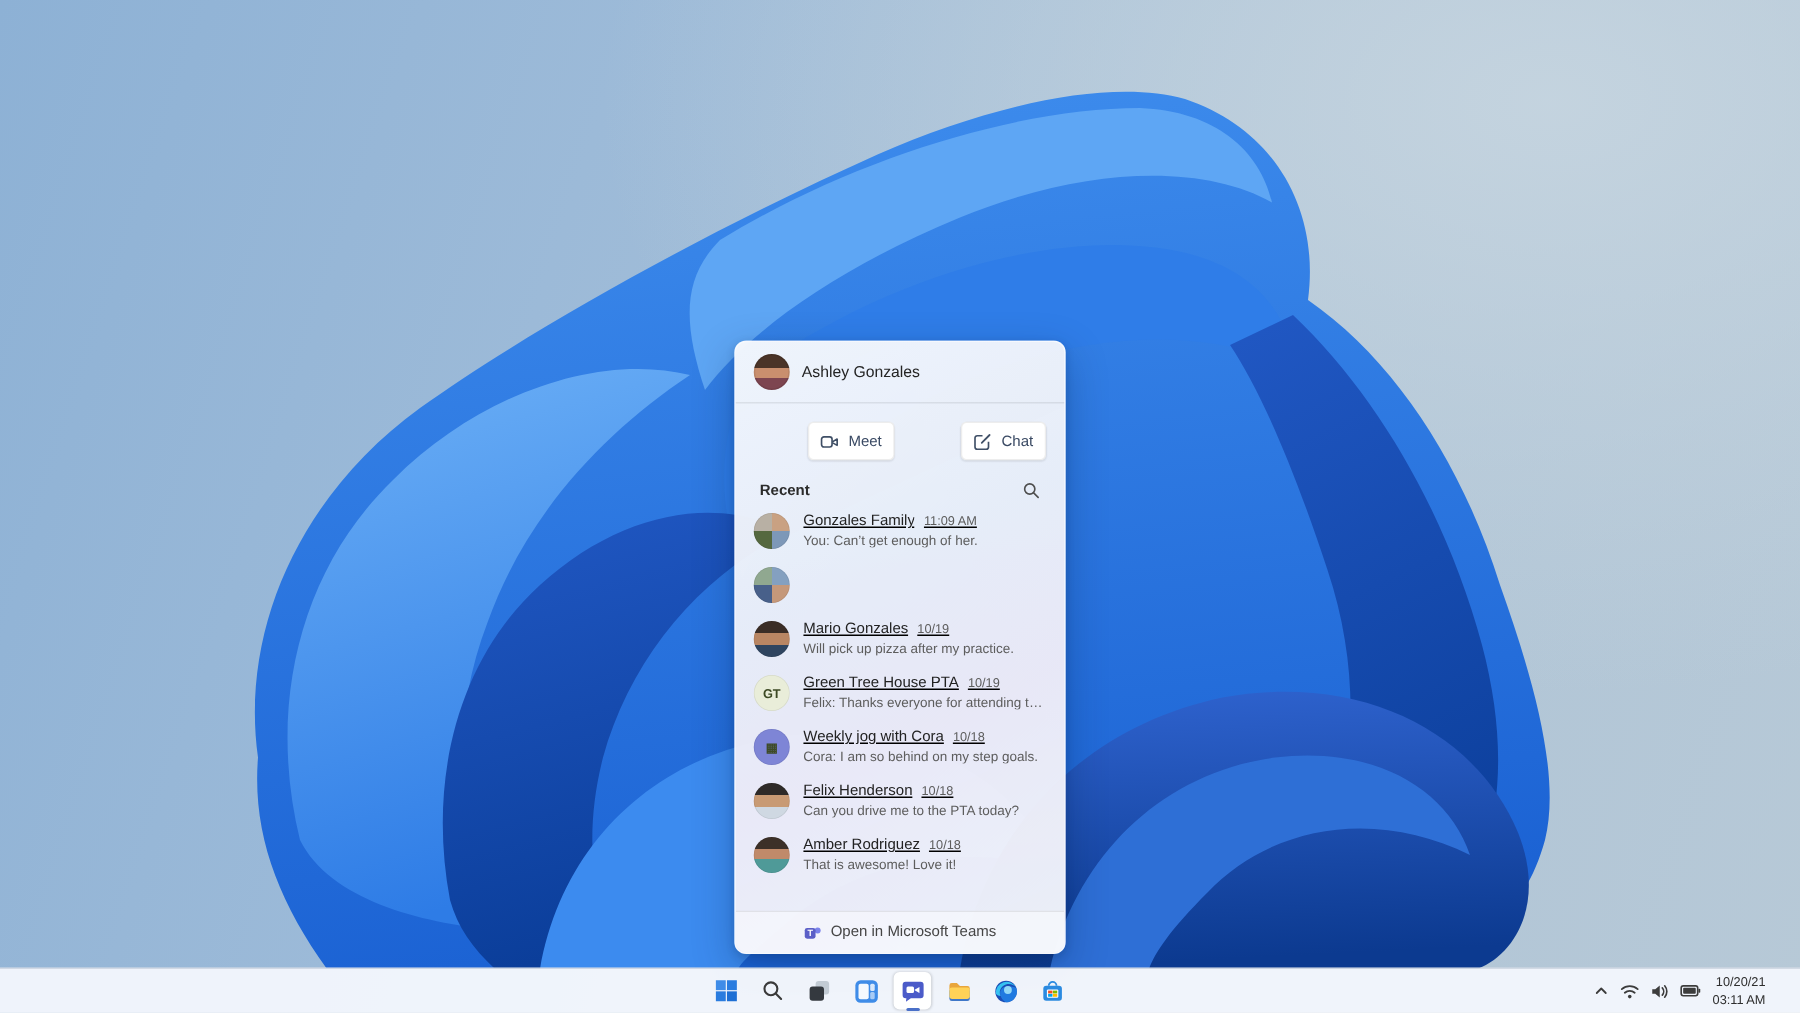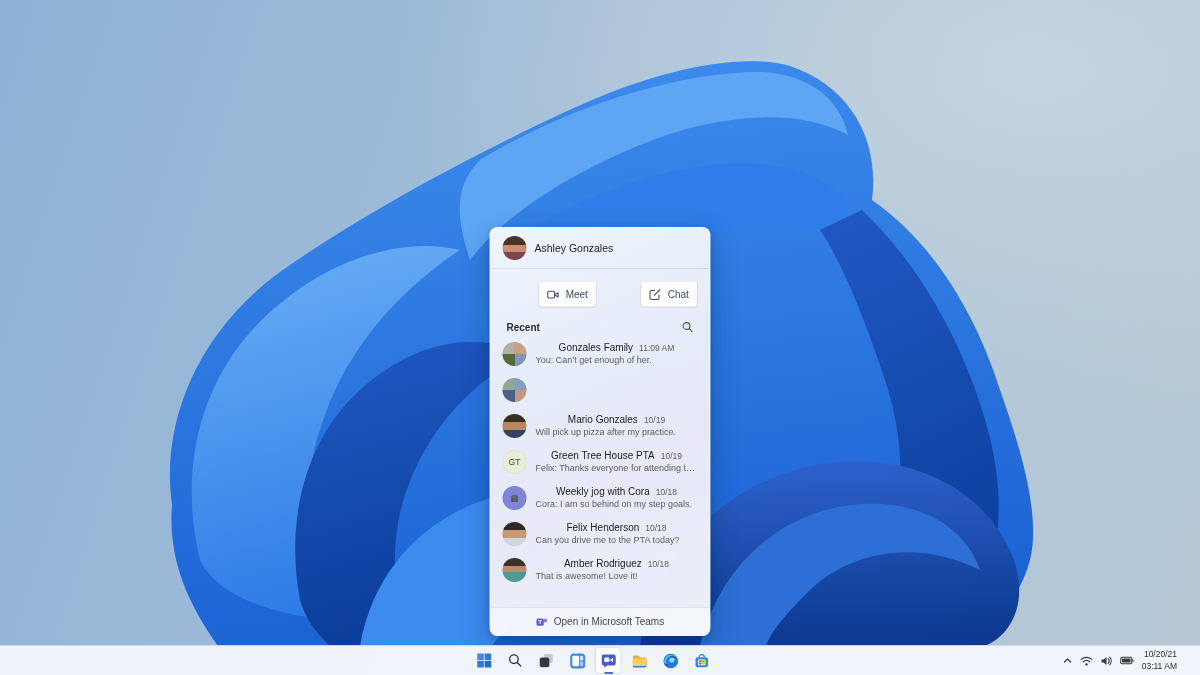--- a/index.html
+++ b/index.html
@@ -45,31 +45,31 @@
   }
 
   .recent-row{display:flex;align-items:center;justify-content:space-between;
     padding:4px 16px 2px;flex:none;}
   .recent-label{font-size:10px;font-weight:bold;color:#2b2b2b;}
 
   .conv-list{flex:1;overflow:hidden;}
   .conv{display:flex;gap:9px;padding:7px 12px 5px;align-items:flex-start;}
   .conv .av{width:24px;height:24px;border-radius:50%;flex:none;
     display:flex;align-items:center;justify-content:center;
-    font-size:8.5px;font-weight:normal;color:#3d4a24;
+    font-size:8.5px;font-weight:bold;color:#3d4a24;
     box-shadow:inset 0 0 0 .5px rgba(0,0,0,.08);}
   .av-family{background:conic-gradient(#c9a182 0 25%,#7d98b8 0 50%,#55683f 0 75%,#b8b0a4 0);}
   .av-squad{background:conic-gradient(#84a0c0 0 25%,#c5987a 0 50%,#48608a 0 75%,#90a890 0);}
   .av-mario{background:linear-gradient(180deg,#3a2d26 0 34%,#b98663 34% 66%,#2f4560 66%);}
   .av-initials{background:#e9edd9;}
   .av-calendar{background:#7e85d6;color:#fff;font-size:11px;font-weight:normal;}
   .av-felix{background:linear-gradient(180deg,#2e2a28 0 34%,#c89a74 34% 66%,#cfd8e2 66%);}
   .av-amber{background:linear-gradient(180deg,#3c3028 0 32%,#c08a6a 32% 60%,#4f9a98 60%);}
   .conv .body{flex:1;min-width:0;}
-  .conv .top{display:flex;justify-content:center;align-items:baseline;}
+  .conv .top{display:flex;justify-content:flex-start;align-items:baseline;text-decoration:underline;}
   .conv .name{font-size:10px;color:#222;white-space:nowrap;overflow:hidden;text-overflow:ellipsis;}
   .conv .time{font-size:8.5px;color:#5d5d5d;flex:none;margin-left:6px;}
   .conv .preview{font-size:9px;color:#5d5d5d;margin-top:2px;
     white-space:nowrap;overflow:hidden;text-overflow:ellipsis;}
 
   .fly-footer{
     flex:none;height:27px;border-top:1px solid rgba(0,0,0,.08);
     background:rgba(255,255,255,.45);border-radius:0 0 8px 8px;
     display:flex;align-items:center;justify-content:center;gap:6px;
     font-size:10px;color:#454545;cursor:default;

